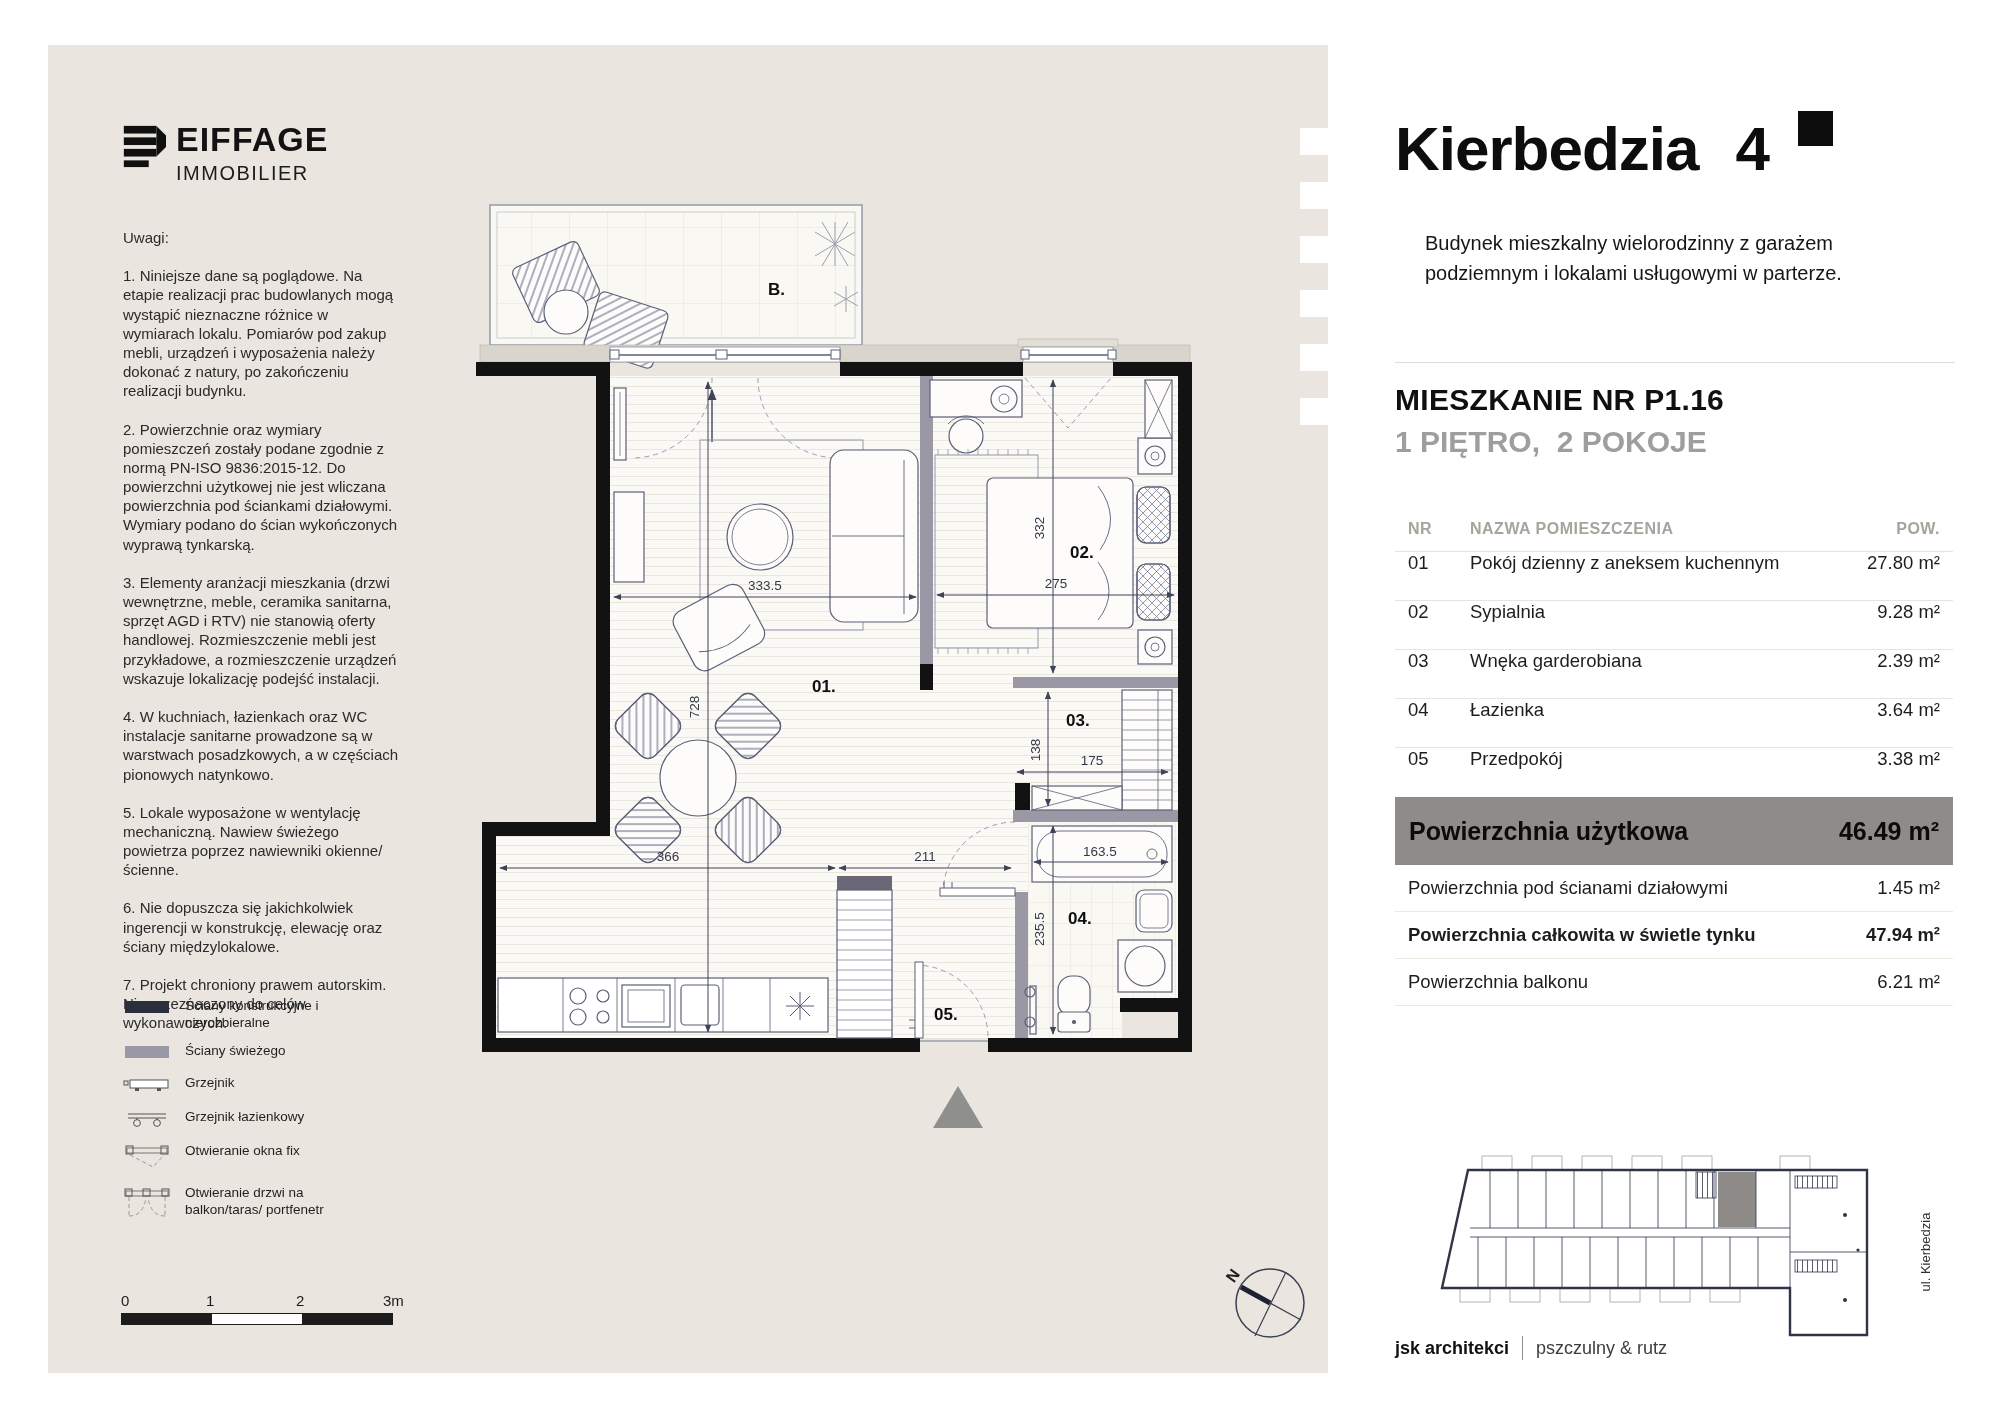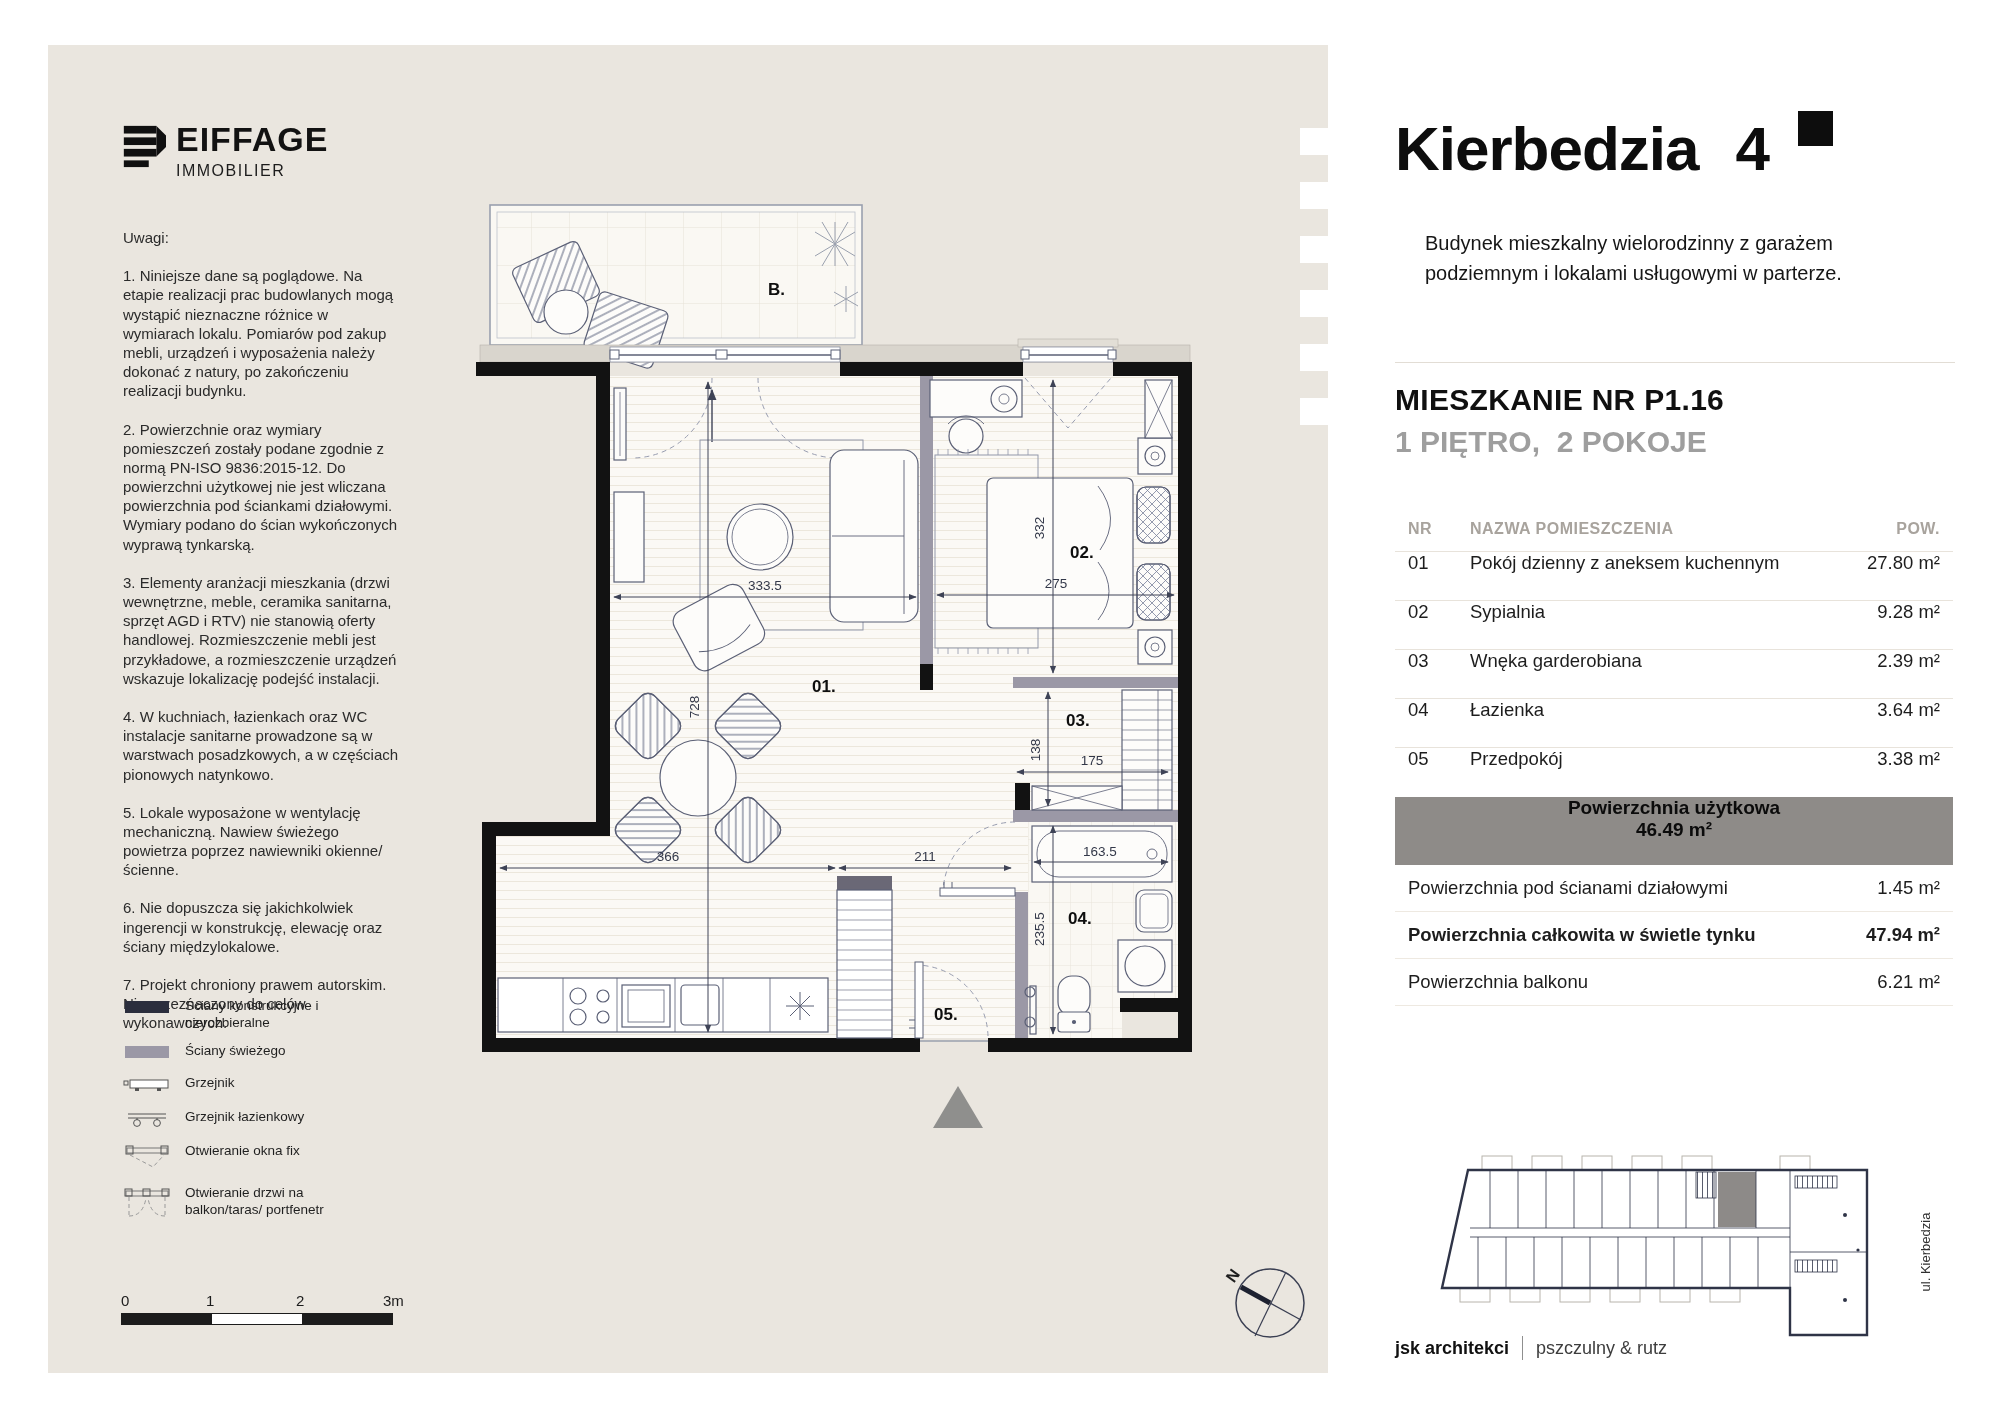--- a/index.html
+++ b/index.html
@@ -4,21 +4,21 @@
 <style>
   html,body{margin:0;padding:0;background:#fff;}
   .canvas{position:relative;width:2000px;height:1414px;background:#fff;overflow:hidden;
           font-family:"Liberation Sans",sans-serif;color:#222;}
   .panel{position:absolute;left:48px;top:45px;width:1280px;height:1328px;background:#EAE6DF;}
   .zip{position:absolute;width:28px;height:27px;background:#fff;left:1300px;}
 
   
   .brand{position:absolute;left:120px;top:122px;display:flex;align-items:flex-start;gap:10px;}
   .brand-txt .nm{font-size:34px;font-weight:800;letter-spacing:1px;color:#121212;line-height:1;}
-  .brand-txt .dv{font-size:16px;letter-spacing:1.5px;color:#1c1c1c;margin-top:6px;}
+  .brand-txt .dv{font-size:20px;letter-spacing:1.5px;color:#1c1c1c;margin-top:6px;}
 
   
   .notes{position:absolute;left:123px;top:228px;width:280px;font-size:15px;line-height:1.28;color:#2b2b2b;}
   .notes p{margin:0 0 19px 0;}
 
   
   .legend{position:absolute;left:123px;top:998px;width:330px;}
   .lrow{display:flex;align-items:flex-start;margin-bottom:11px;}
   .lico{width:62px;flex:0 0 62px;padding-top:1px;}
   .llab{font-size:13.5px;line-height:1.25;color:#1f1f1f;width:185px;}
@@ -45,21 +45,21 @@
   .apt{position:absolute;left:1395px;top:383px;font-size:30px;font-weight:800;letter-spacing:.3px;color:#101010;}
   .floorinfo{position:absolute;left:1395px;top:425px;font-size:30px;font-weight:800;color:#9E9E9E;white-space:pre;}
 
   .rtable{position:absolute;left:1395px;top:510px;width:558px;font-size:18.5px;color:#1d1d1d;}
   .thead{display:flex;padding:10px 13px 13px 13px;font-size:16px;font-weight:700;
          letter-spacing:.5px;color:#A8A39D;}
   .c-nr{width:62px;flex:0 0 62px;} .c-name{flex:1;} .c-area{text-align:right;flex:0 0 110px;}
   .hline{border-top:1px solid #E8E3DB;}
   .trow{display:flex;align-items:flex-start;height:48px;padding:0 13px;}
   .band{display:flex;align-items:center;height:68px;padding:0 14px;background:#8E8B88;
-        font-size:19px;font-weight:800;color:#0b0b0b;margin-top:1px;flex-direction:column;}
+        font-size:25px;font-weight:800;color:#0b0b0b;margin-top:1px;}
   .band .c-area{flex:1;}
   .xrow{display:flex;align-items:center;height:46px;padding:0 13px;}
   .xrow.bold{font-weight:700;}
   .xline{border-top:1px solid #EEE9E1;}
 
   .keyplan{position:absolute;left:1390px;top:1140px;}
   .footer{position:absolute;left:1395px;top:1336px;display:flex;align-items:center;gap:13px;}
   .footer .studio{font-size:18px;font-weight:800;color:#111;}
   .footer .sep{width:1px;height:24px;background:#8f8f8f;}
   .footer .partners{font-size:18px;color:#3d3d3d;}

